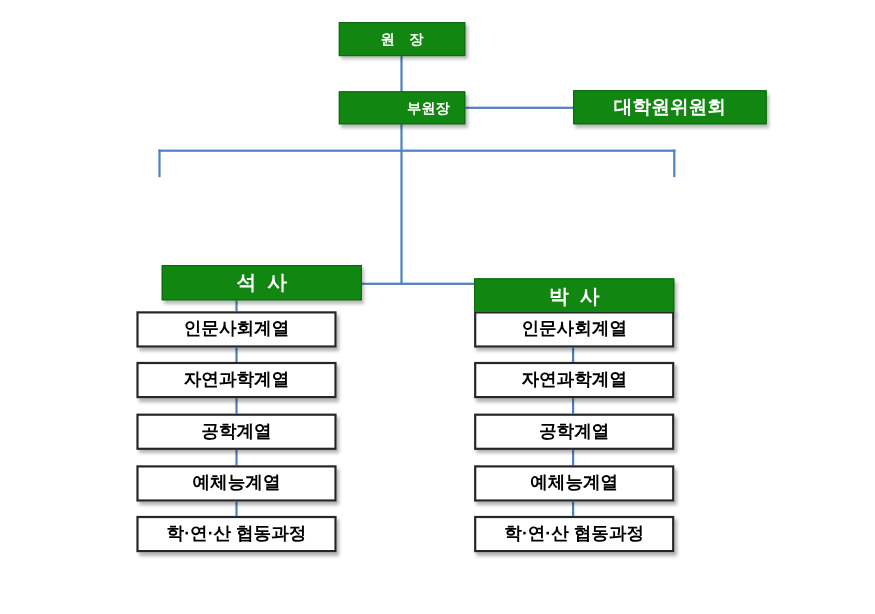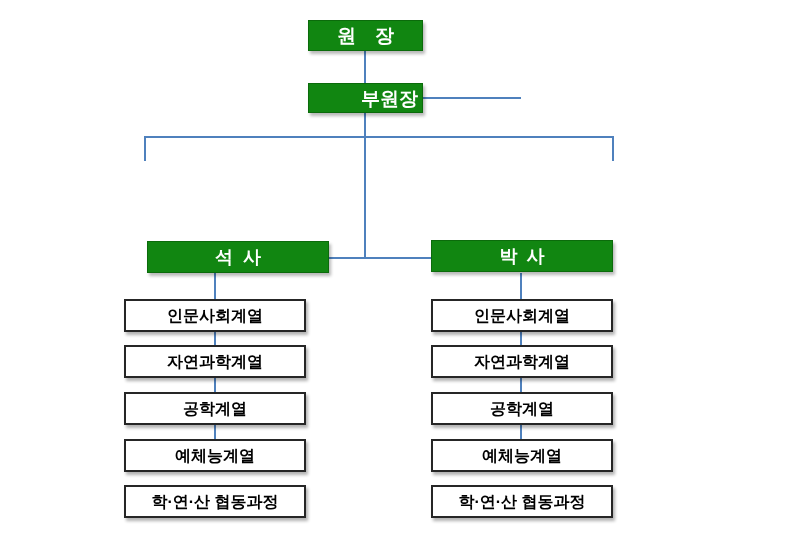--- a/index.html
+++ b/index.html
@@ -35,35 +35,34 @@
   .wbox {
     position: absolute;
     background: #ffffff;
     border: 2px solid #262626;
     box-shadow: 2px 3px 3px rgba(0,0,0,0.30);
     display: flex;
     align-items: center;
     justify-content: center;
     box-sizing: border-box;
     z-index: 2;
-    margin-top: 16px;
   }
   .wbox .lbl {
     color: #000000;
     font-weight: bold;
     font-size: 16px;
     white-space: pre;
     line-height: 1;
   }
   .line {
     position: absolute;
     background: #4f81bd;
     z-index: 1;
   }
-  .fs19 { font-size: 19px; }
+  .fs19 { font-size: 13px; }
   .fs18 { font-size: 18px; }
   .fs17 { font-size: 17px; }
 </style>
 </head>
 <body>
 
 <div class="canvas">
 
   <div class="line" style="left:364px; top:51px; width:2px; height:33px;"></div>
   <div class="line" style="left:423px; top:97px; width:98px; height:2px;"></div>
@@ -76,28 +75,31 @@
   <div class="line" style="left:520px; top:273px; width:2px; height:198px;"></div>
 
   <div class="gbox" style="left:308px; top:20px; width:115px; height:31px;">
     <span class="lbl fs19">원　장</span>
   </div>
 
   <div class="gbox" style="left:308px; top:83px; width:115px; height:30px;padding-left:48px;">
     <span class="lbl fs19">부원장</span>
   </div>
 
+  <div class="gbox" style="left:521px; top:82px; width:176px; height:31px;">
+    <span class="lbl fs17">대학원위원회</span>
+  </div>
 
 
 
   <div class="gbox" style="left:124px; top:241px; width:182px; height:32px;margin-left:23px;">
     <span class="lbl fs18">석  사</span>
   </div>
 
-  <div class="gbox" style="left:431px; top:240px; width:182px; height:32px;font-family:Liberation Serif, serif;">
+  <div class="gbox" style="left:431px; top:253px; width:182px; height:32px;">
     <span class="lbl fs18">박  사</span>
   </div>
 
   <div class="wbox" style="left:124px; top:283px; width:182px; height:33px;">
     <span class="lbl">인문사회계열</span>
   </div>
   <div class="wbox" style="left:124px; top:329px; width:182px; height:33px;">
     <span class="lbl">자연과학계열</span>
   </div>
   <div class="wbox" style="left:124px; top:376px; width:182px; height:33px;">

